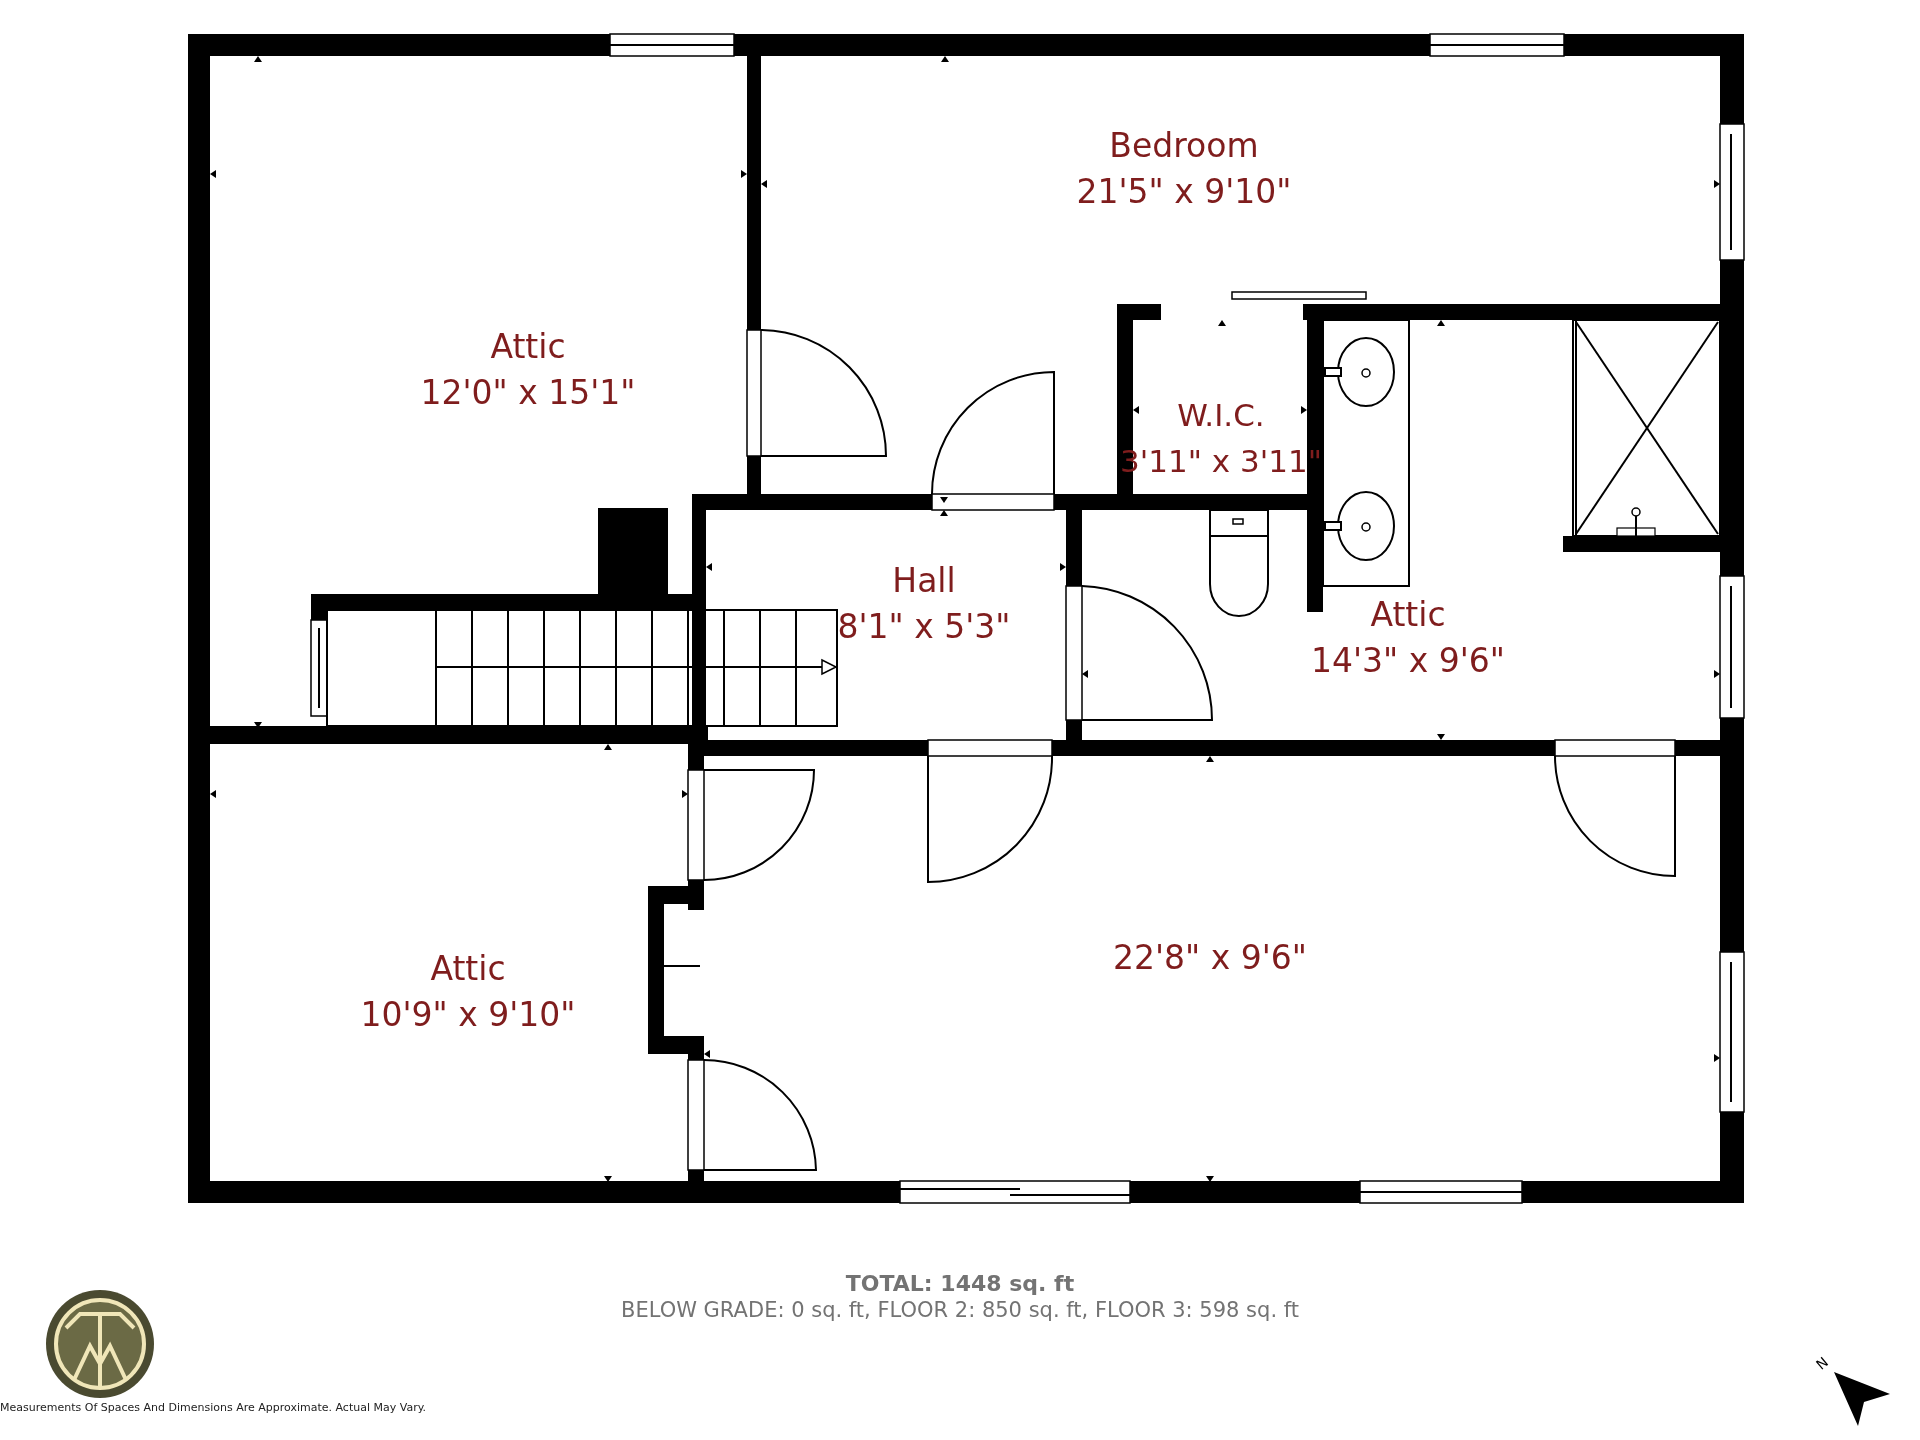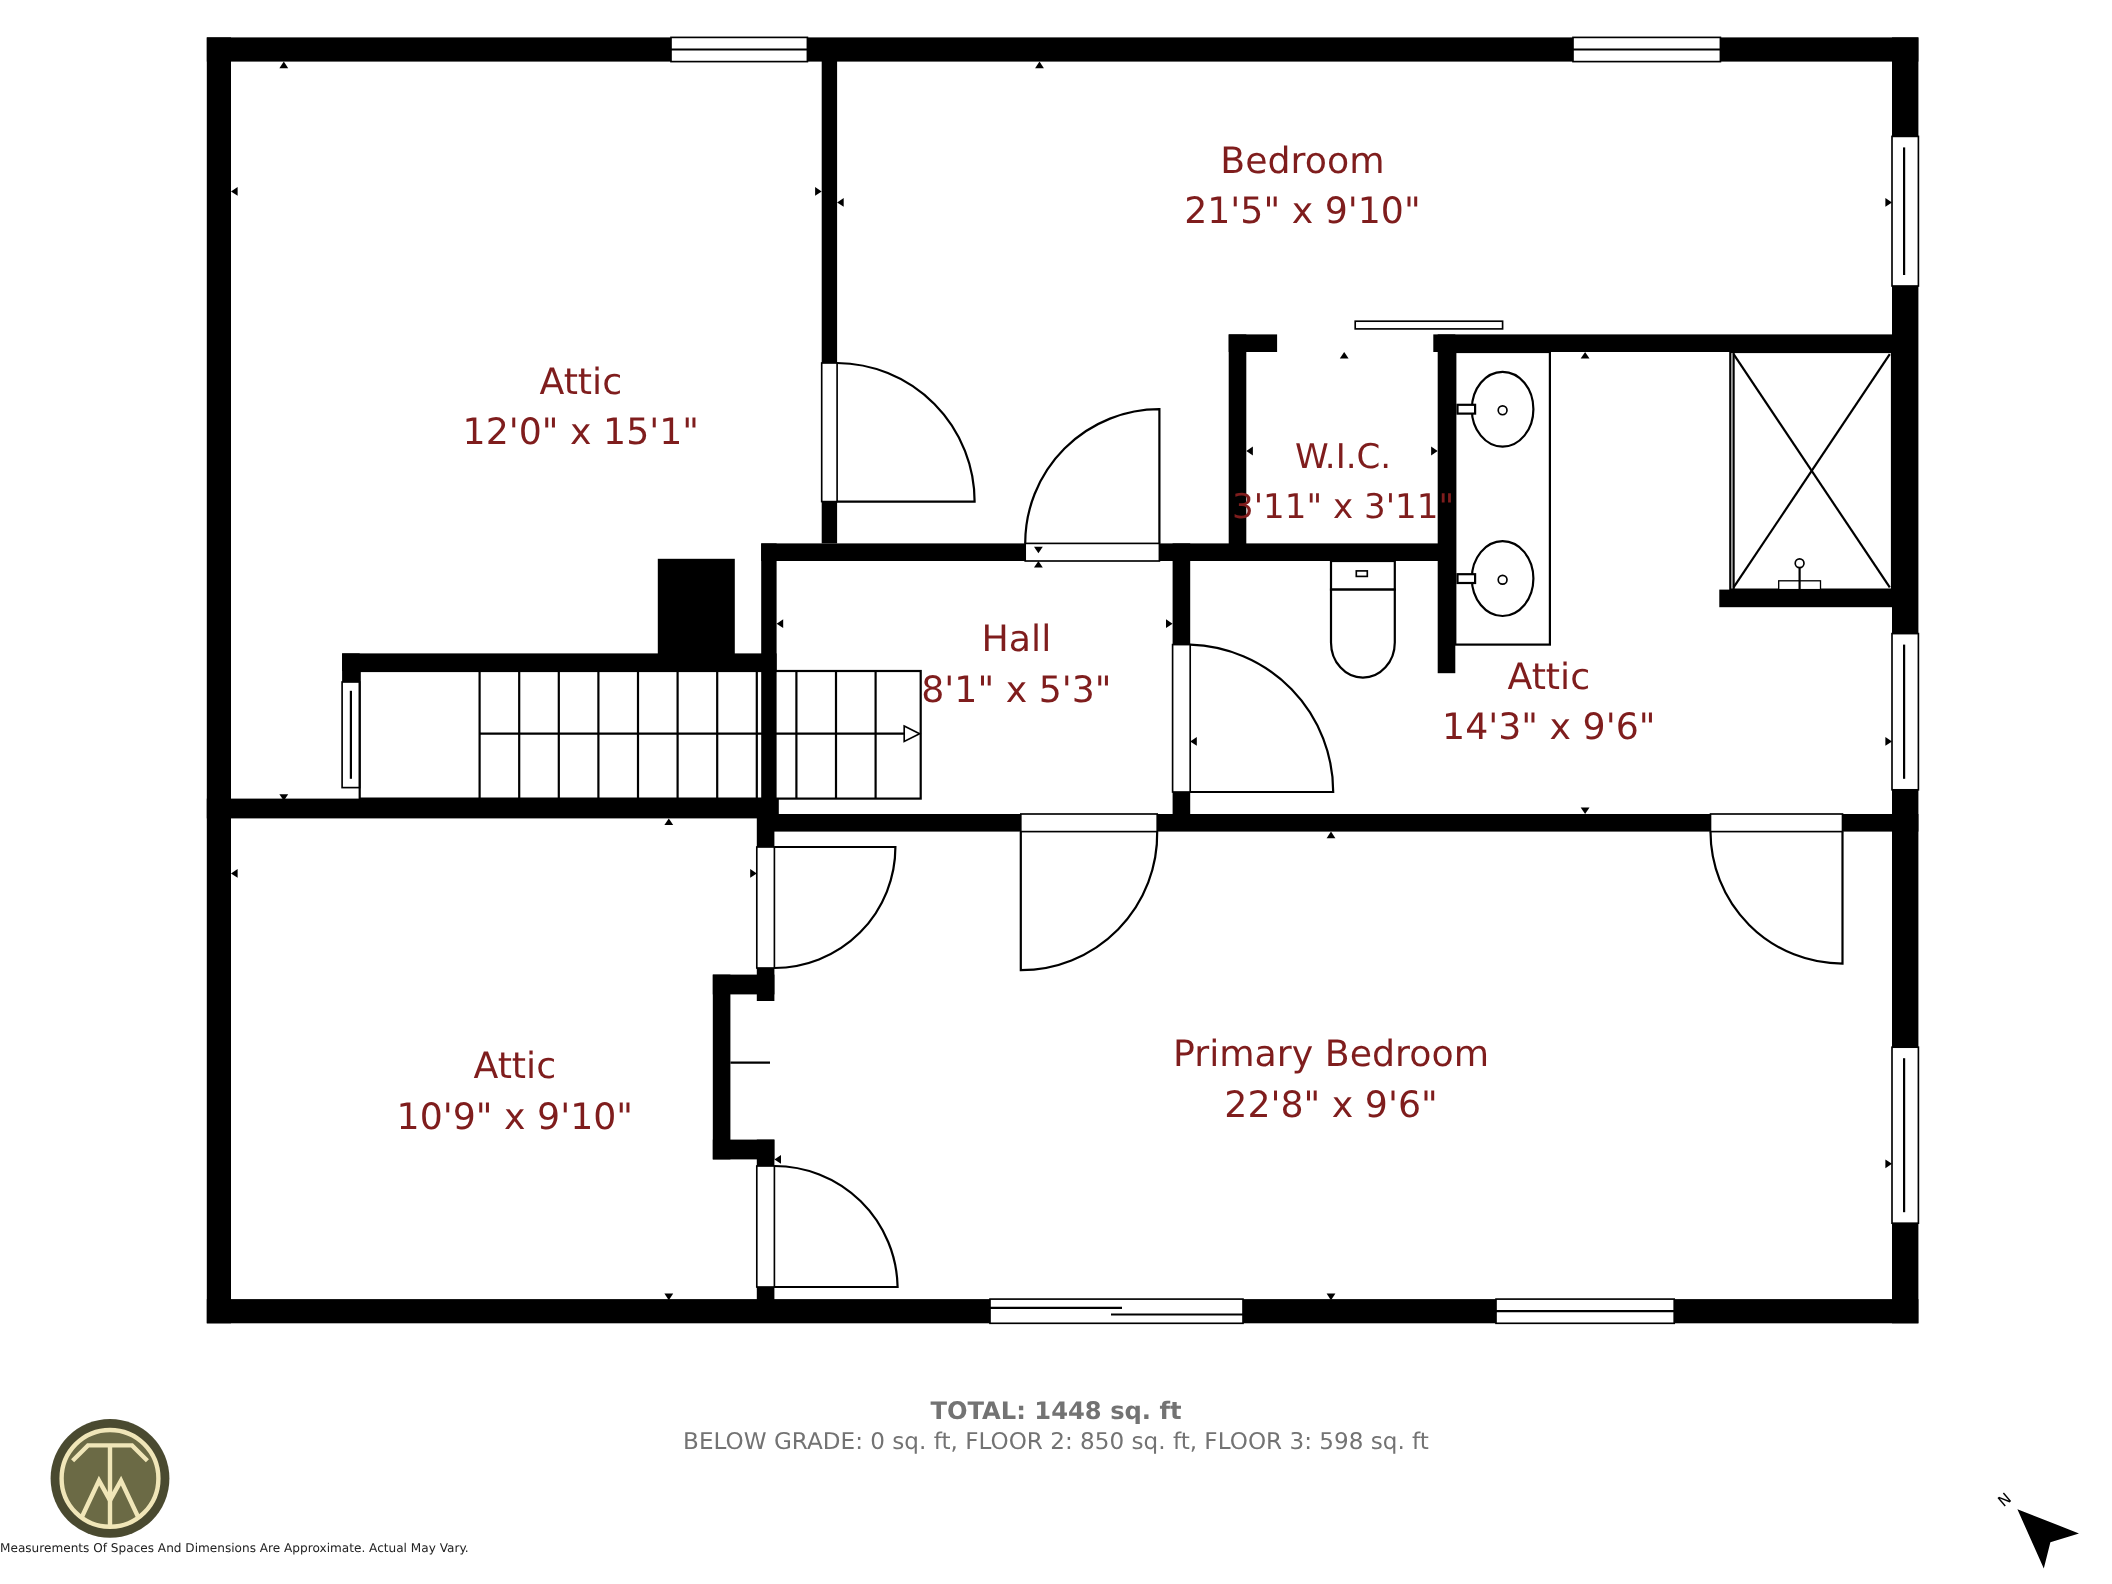--- a/index.html
+++ b/index.html
@@ -201,21 +201,20 @@
 </div>
 <div class="room-label" style="left:1408px; top:592px;">
   <div>Attic</div>
   <div>14'3" x 9'6"</div>
 </div>
 <div class="room-label" style="left:468px; top:946px;">
   <div>Attic</div>
   <div>10'9" x 9'10"</div>
 </div>
 <div class="room-label" style="left:1210px; top:935px;">
-  <div>Primary Bedroom</div>
   <div>22'8" x 9'6"</div>
 </div>
 
 <div class="footer" style="top:1270px;">
   <div class="footer-line" style="font-weight:bold; font-size:22px;">TOTAL: 1448 sq. ft</div>
   <div class="footer-line">BELOW GRADE: 0 sq. ft, FLOOR 2: 850 sq. ft, FLOOR 3: 598 sq. ft</div>
 </div>
 <div class="disclaimer">Measurements Of Spaces And Dimensions Are Approximate. Actual May Vary.</div>
 
 <svg class="logo" viewBox="0 0 112 112" xmlns="http://www.w3.org/2000/svg">

